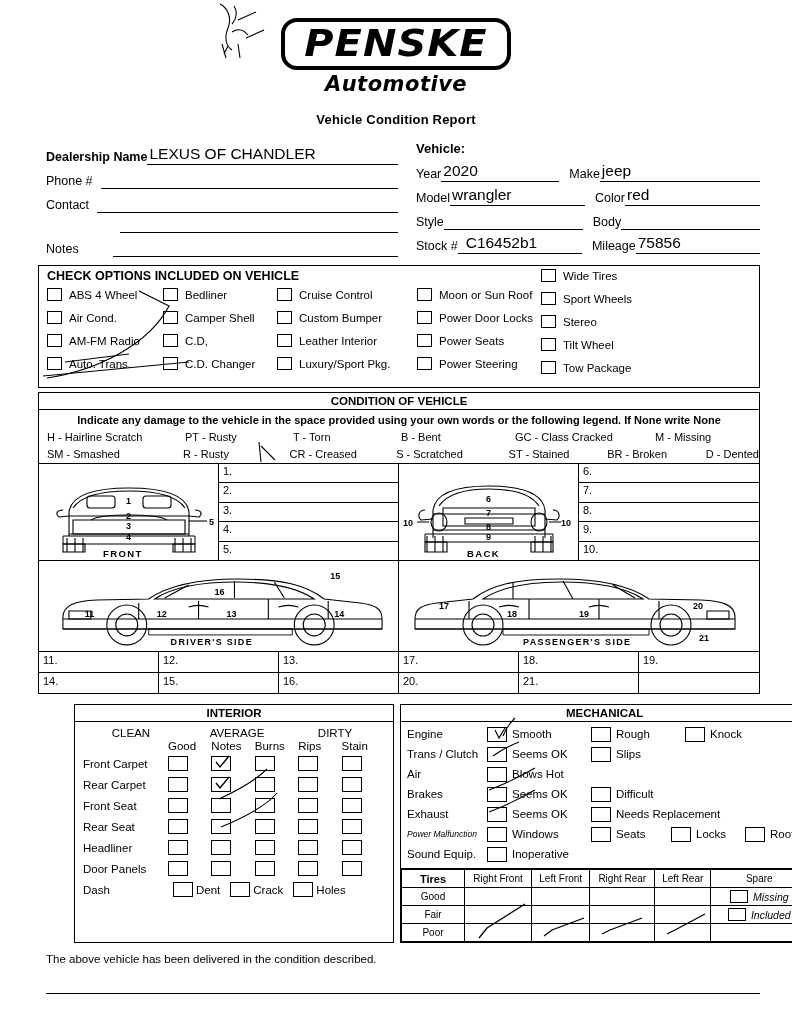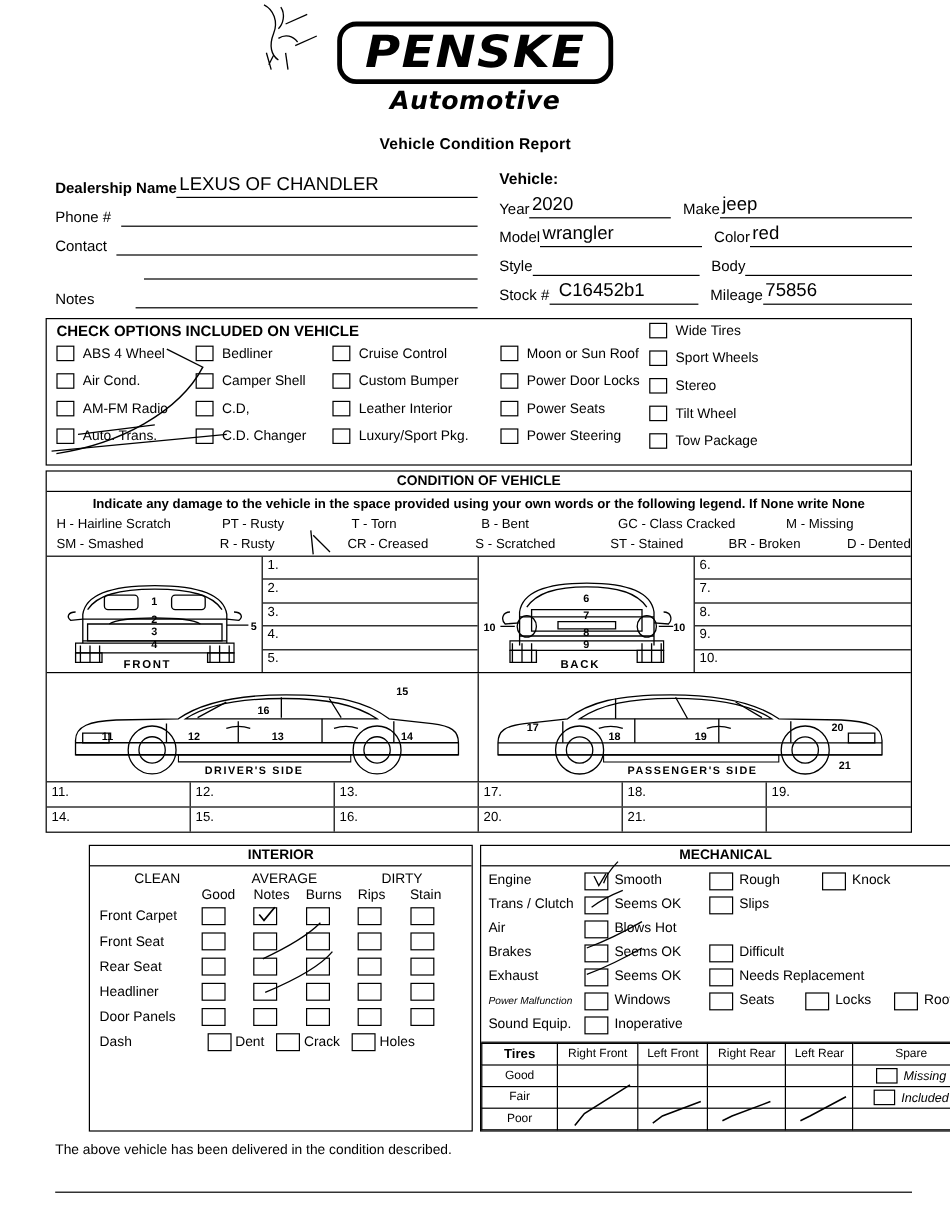--- a/index.html
+++ b/index.html
@@ -530,20 +530,42 @@
         <div class="int-colhd">
           <span style="width:90px"></span>
           <span class="int-cellw">Good</span>
           <span class="int-cellw">Notes</span>
           <span class="int-cellw">Burns</span>
           <span class="int-cellw">Rips</span>
           <span class="int-cellw">Stain</span>
         </div>
         <div class="int-row">
           <span class="int-lbl">Front Carpet</span>
+          <span class="int-cellw">
+              <span class="cb2"></span>
+            </span>
+          <span class="int-cellw">
+              <span class="cb2">
+                <svg class="chk">
+                  <path d="M3,7 L7,12 L16,1" stroke="#000" stroke-width="1.4" fill="none"></path>
+                </svg>
+              </span>
+            </span>
+          <span class="int-cellw">
+              <span class="cb2"></span>
+            </span>
+          <span class="int-cellw">
+              <span class="cb2"></span>
+            </span>
+          <span class="int-cellw">
+              <span class="cb2"></span>
+            </span>
+        </div>
+        <div class="int-row">
+          <span class="int-lbl">Rear Carpet</span>
           <span class="int-cellw">
               <span class="cb2"></span>
             </span>
           <span class="int-cellw">
               <span class="cb2">
                 <svg class="chk">
                   <path d="M3,7 L7,12 L16,1" stroke="#000" stroke-width="1.4" fill="none"></path>
                 </svg>
               </span>
             </span>

